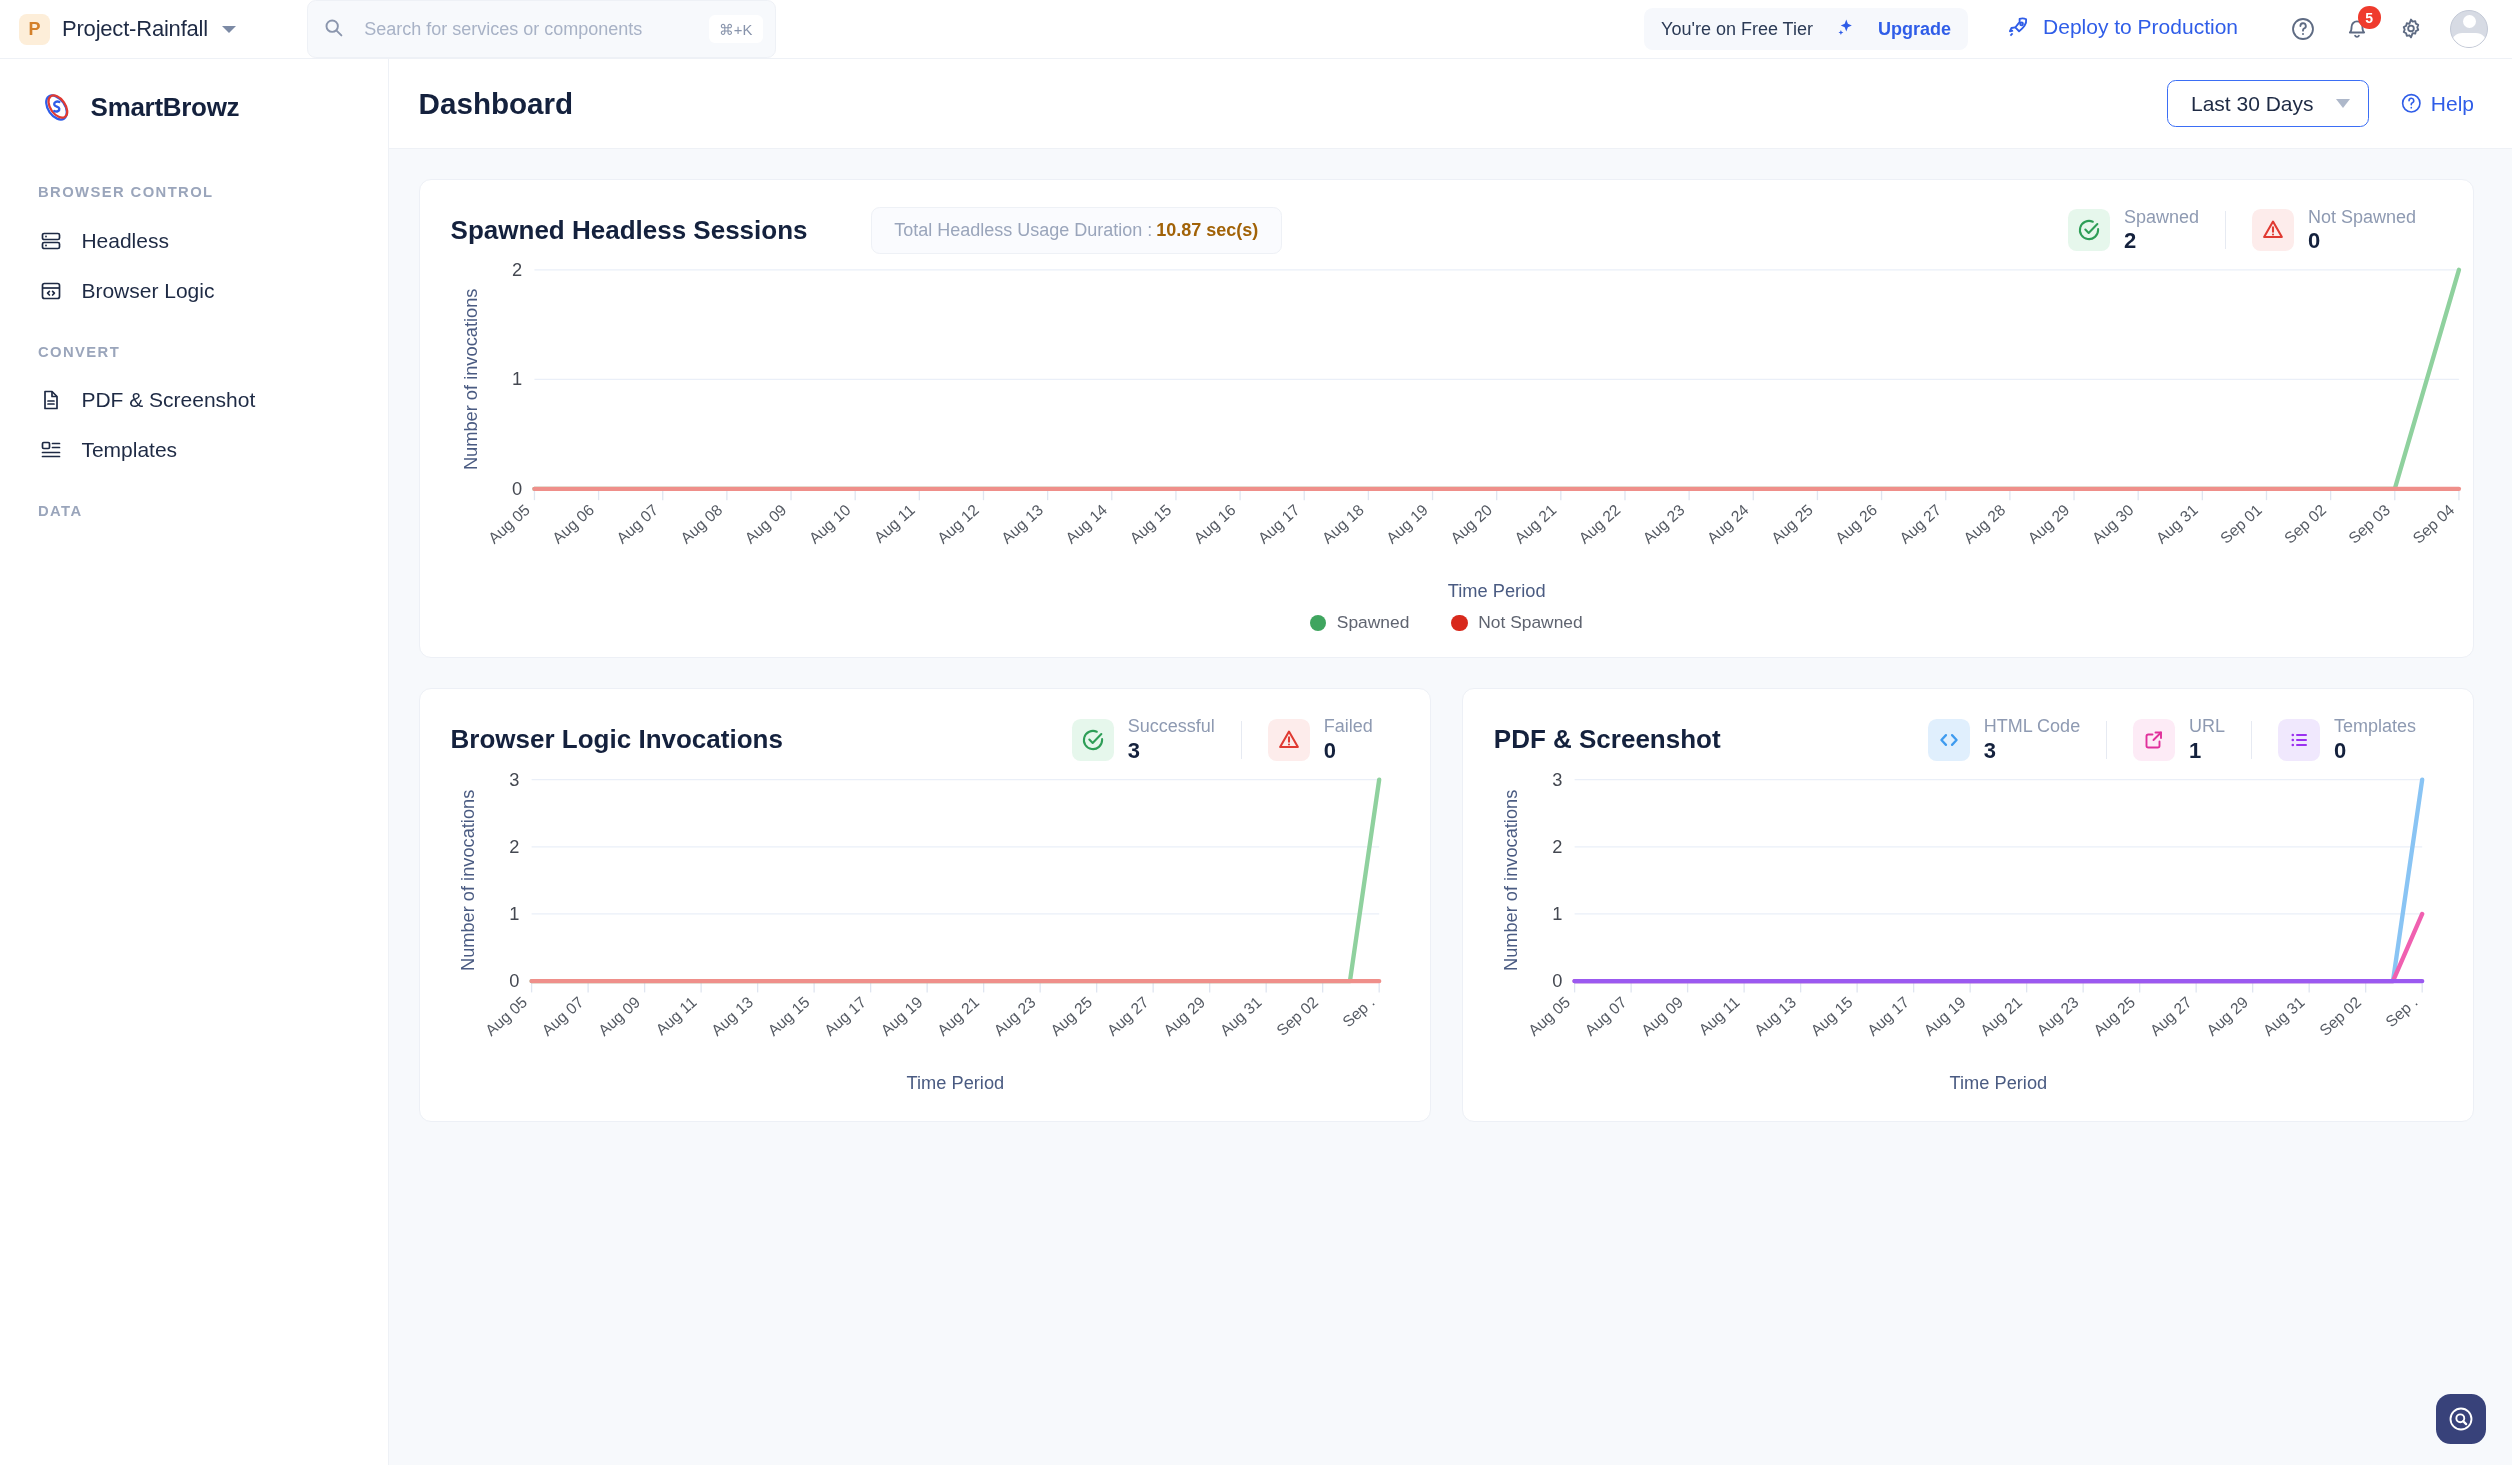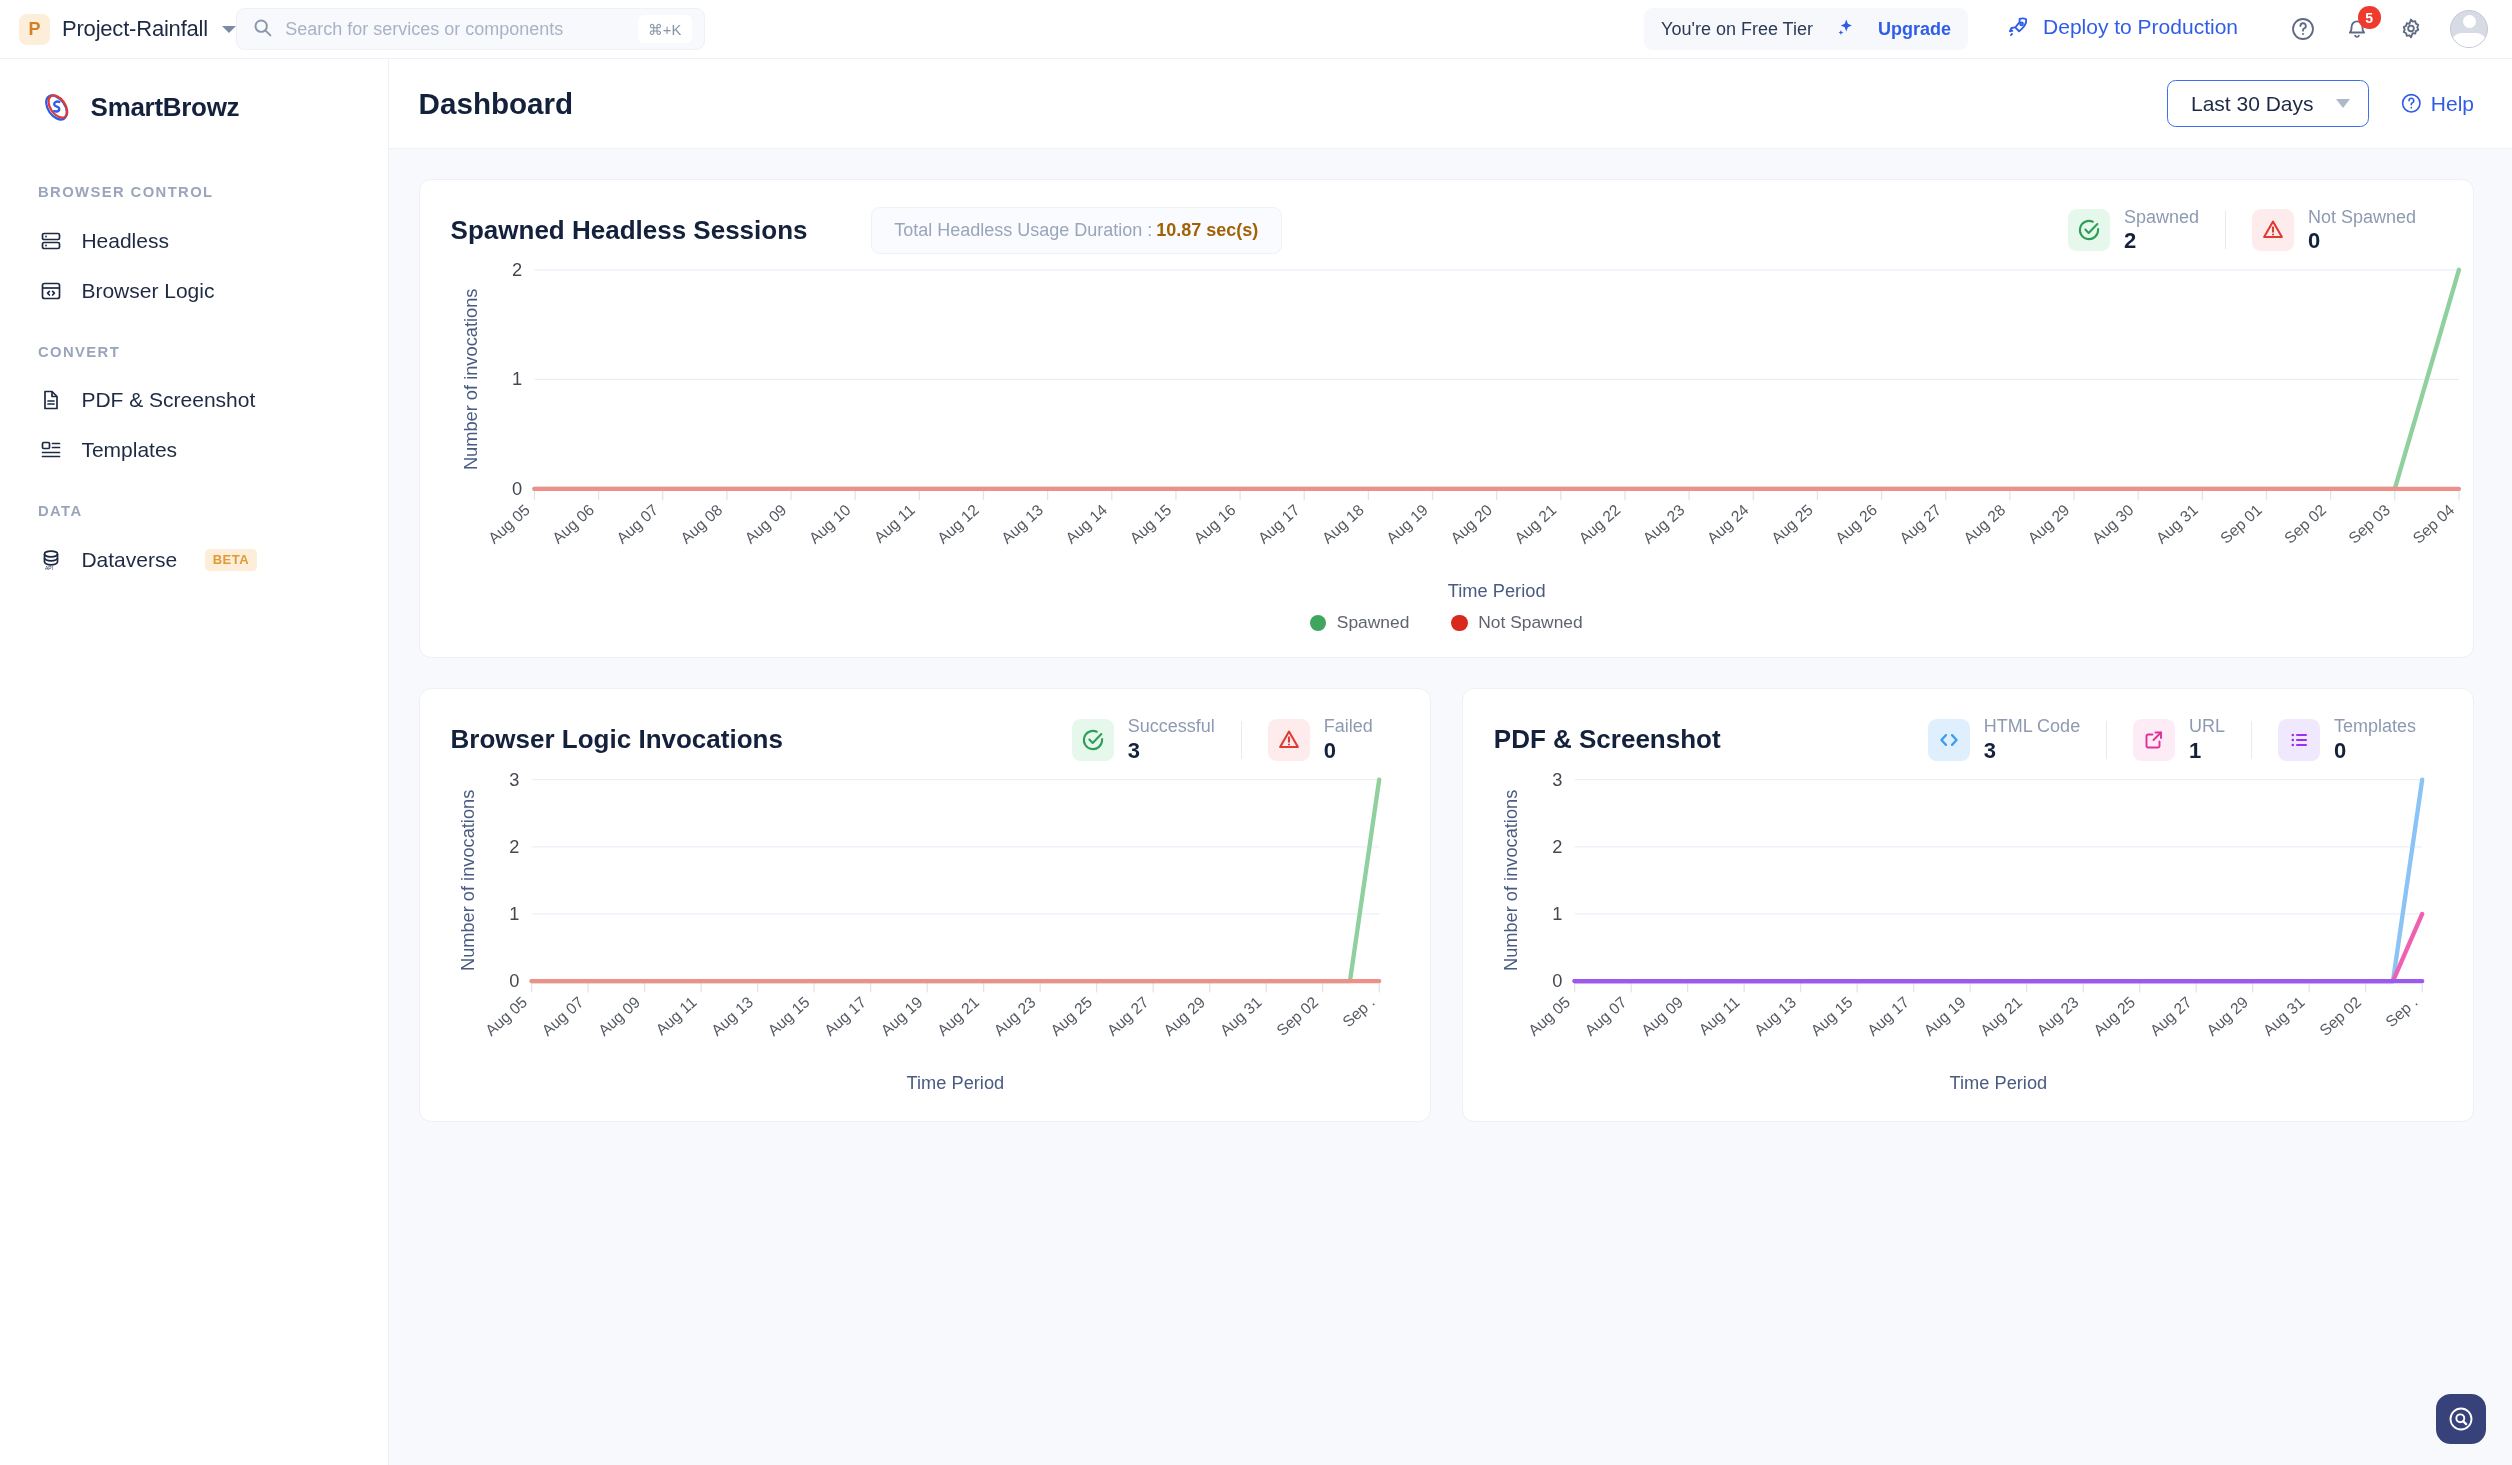--- a/index.html
+++ b/index.html
@@ -25,23 +25,24 @@
     width: 31px; height: 31px; border-radius: 7.8px;
     background: #fdeed9; color: #d4802a;
     font-size: 18px; font-weight: 700;
     display: flex; align-items: center; justify-content: center;
   }
   .proj-name { font-size: 22px; color: #1e2a44; font-weight: 400; letter-spacing: -0.2px; }
   .caret { width: 0; height: 0; border-left: 7px solid transparent; border-right: 7px solid transparent;
            border-top: 7.8px solid #7c8aa5; margin-left: 1.7px; }
 
   .search-wrap {
-    width: 469px; height: 42px;
+    margin-left: 71px;
+    width: 469px; height: 58px;
     background: #f7f9fc; border: 0.9px solid #eef1f6; border-radius: 8.7px;
-    display: flex; align-items: center; padding: 0 12px 0 15.6px; gap: 12px;
+    display: flex; align-items: center; padding: 0 12px 0 15.6px; gap: 20px;
     cursor: text;
   }
   .search-input {
     border: 0; outline: 0; background: transparent; flex: 1;
     font-family: "Liberation Sans", sans-serif;
     font-size: 18px; color: #2b3a55;
   }
   .search-input::placeholder { color: #a8b2c6; }
   .kbd {
     background: #ffffff; border-radius: 6px; color: #8793ab;
@@ -303,32 +304,20 @@
                 <rect x="3.5" y="4.5" width="7" height="6" rx="1.2"></rect>
                 <line x1="13.5" y1="5.5" x2="20.5" y2="5.5" stroke-linecap="round"></line>
                 <line x1="13.5" y1="9.5" x2="20.5" y2="9.5" stroke-linecap="round"></line>
                 <line x1="3.5" y1="14.5" x2="20.5" y2="14.5" stroke-linecap="round"></line>
                 <line x1="3.5" y1="18.5" x2="20.5" y2="18.5" stroke-linecap="round"></line>
               </svg>
             </span>
             <span>Templates</span>
           </div>
           <div class="nav-section">DATA</div>
-          <div class="nav-item">
-            <span class="ic">
-              <svg width="24" height="24" viewBox="0 0 24 24" fill="none" stroke="#1e2a44" stroke-width="1.7" style="font-size:24px">
-                <ellipse cx="12" cy="6" rx="6.5" ry="2.8"></ellipse>
-                <path d="M5.5 6v8c0 1.5 2.9 2.8 6.5 2.8s6.5-1.3 6.5-2.8V6"></path>
-                <path d="M5.5 10c0 1.5 2.9 2.8 6.5 2.8s6.5-1.3 6.5-2.8"></path>
-                <text x="6" y="22" font-size="5" fill="#1e2a44" stroke="none" font-family="Liberation Sans">API</text>
-              </svg>
-            </span>
-            <span>Dataverse</span>
-            <span class="beta">BETA</span>
-          </div>
         </div>
     </div>
 
     <div class="main">
       <div class="page-head">
         <div class="page-title">Dashboard</div>
         <div class="spacer"></div>
         <div class="range-select">
           <span class="range-text">Last 30 Days</span>
           <span class="range-caret"></span>

